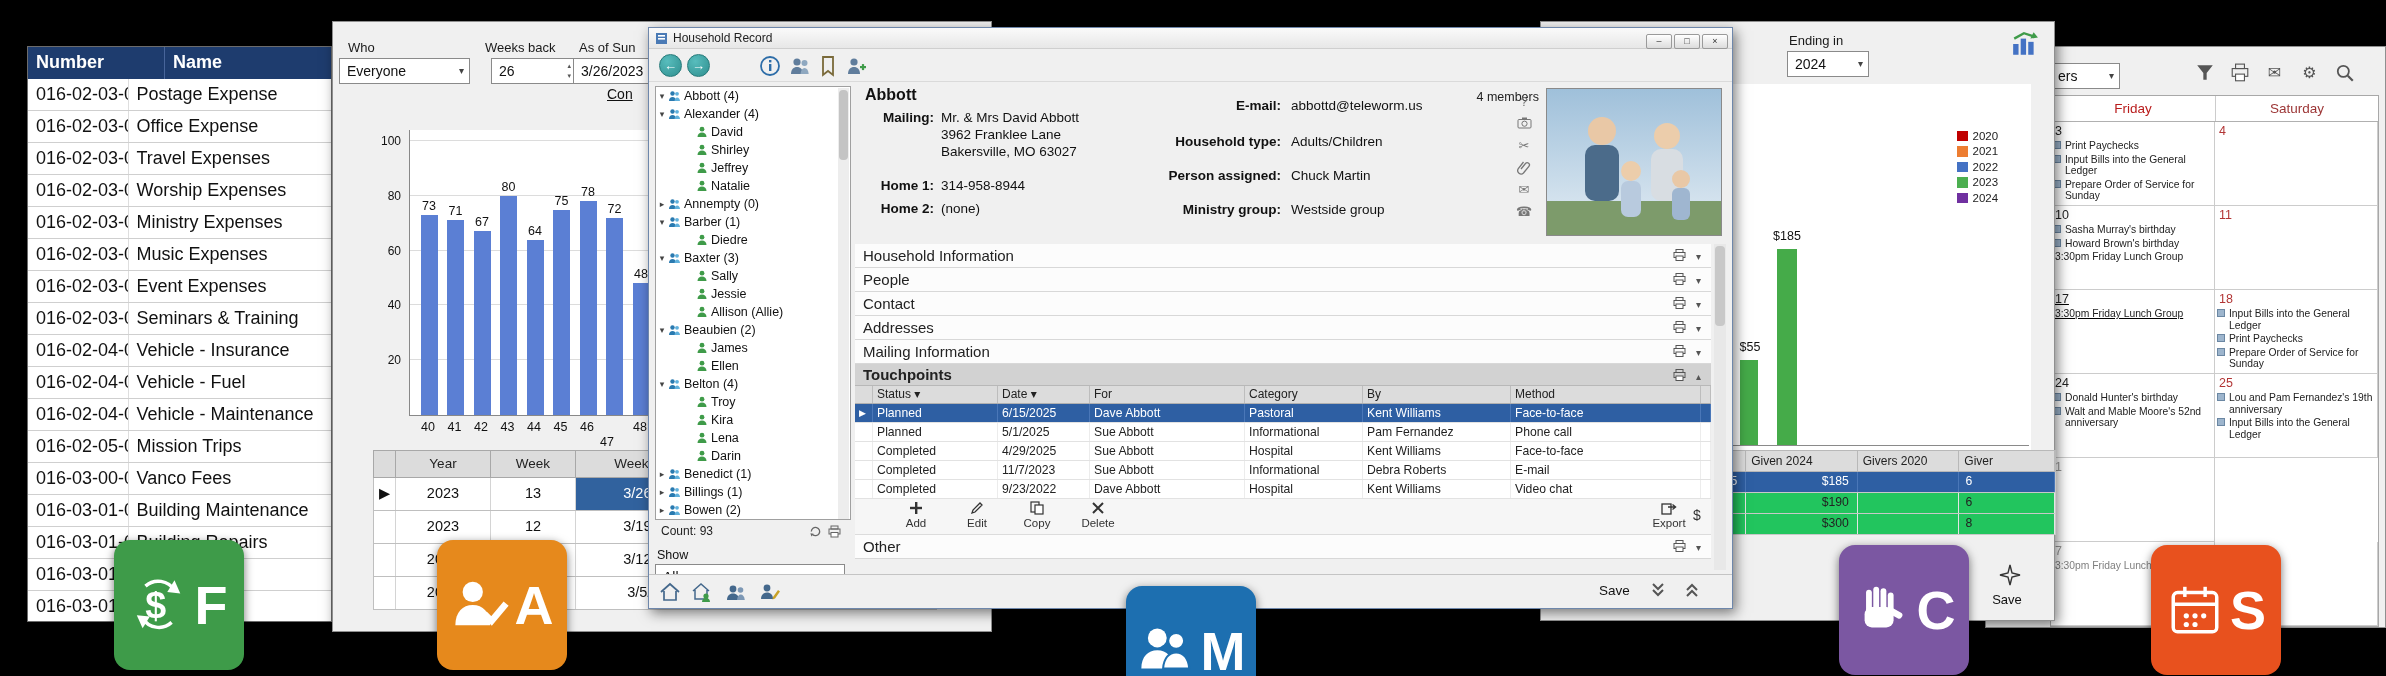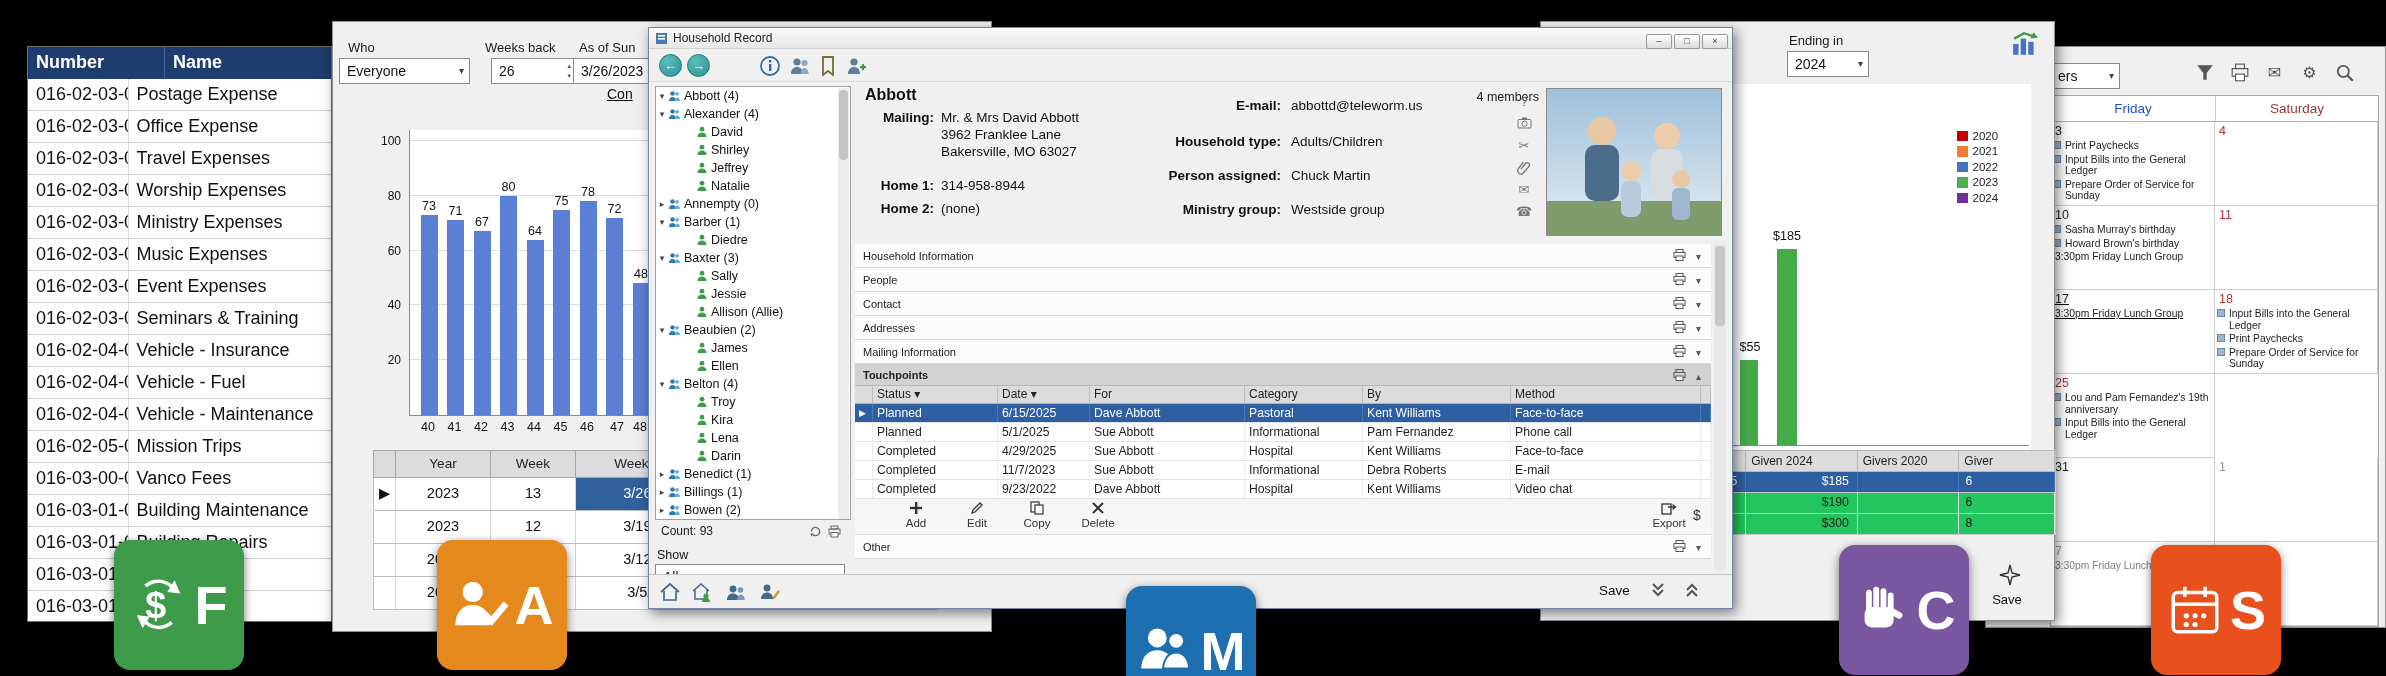--- a/index.html
+++ b/index.html
@@ -62,21 +62,21 @@
   .tree-label{font-size:12.5px;color:#111}
   .tree-person{padding-left:28px}
   #tree-scroll{position:absolute;right:1px;top:1px;width:11px;height:432px;background:#ededed}
   #tree-thumb{position:absolute;left:1px;top:2px;width:9px;height:70px;background:#c4c4c4;border-radius:4px}
   #hh-count{position:absolute;left:12px;top:496px;font-size:12px;color:#222}
   #hh-show-label{position:absolute;left:8px;top:520px;font-size:12.5px;color:#111}
   #hh-show{left:6px;top:536px;width:190px}
 
   #hh-sections{position:absolute;left:206px;top:216px;width:856px}
   .sec-row{position:relative;height:24px;background:#fcfcfc;border-bottom:1px solid #d8d8d8}
-  .sec-label{position:absolute;left:8px;top:0;font-size:11px;line-height:24px;color:#222}
+  .sec-label{position:absolute;left:8px;top:0;font-size:15px;line-height:24px;color:#222}
   .sec-icons{position:absolute;right:10px;top:0;height:24px;display:flex;align-items:center;gap:10px}
   .sec-chev{font-size:10px;color:#555}
   #tp-header{height:22px;background:#d2d2d2;border-bottom:1px solid #b8b8b8;position:relative}
   #tp-header .sec-label{font-weight:bold;line-height:22px}
   .tp-th{display:flex;height:18px;background:#dcdcdc;border-bottom:1px solid #b0b0b0}
   .tp-th div{font-size:12px;line-height:17px;padding-left:4px;border-right:1px solid #bdbdbd;color:#222;overflow:hidden;white-space:nowrap}
   .tp-tr{display:flex;height:19px;background:#fff;border-bottom:1px solid #e2e2e2}
   .tp-tr div{font-size:12.2px;line-height:18px;padding-left:4px;border-right:1px solid #ececec;color:#222;overflow:hidden;white-space:nowrap}
   .tp-sel{background:#2e5fa3}
   .tp-sel div{color:#fff;border-right-color:#4a77b8}
@@ -229,21 +229,21 @@
     <div class="cal-tb-icon" style="left:275px;font-size:16px;color:#555">✉</div>
     <div class="cal-tb-icon" style="left:310px;font-size:16px;color:#555">⚙</div>
     <div class="cal-tb-icon" style="left:345px">
       <svg width="20" height="20" viewBox="0 0 18 18">
           <circle cx="7.5" cy="7.5" r="5" fill="none" stroke="#555" stroke-width="1.6"></circle>
           <line x1="11.5" y1="11.5" x2="16" y2="16" stroke="#555" stroke-width="2"></line>
         </svg>
     </div>
     <div id="cal-grid">
       <div id="cal-dayrow">
-        <div class="day-h" style="width:165px;border-right:1px solid #ccc;color:#1d4ed8">Friday</div>
+        <div class="day-h" style="width:165px;border-right:1px solid #ccc;color:#b91c1c">Friday</div>
         <div class="day-h" style="flex:1;color:#9c3535">Saturday</div>
       </div>
       <div id="cal-weeks">
           <div class="cal-week">
             <div class="cal-cell" style="width: 165px;">
               <span class="cal-date date-fri">3</span>
               <div class="cal-ev"><span class="ev-ico"></span><span>Print Paychecks</span></div>
               <div class="cal-ev"><span class="ev-ico"></span><span>Input Bills into the General Ledger</span></div>
               <div class="cal-ev"><span class="ev-ico"></span><span>Prepare Order of Service for Sunday</span></div>
             </div>
@@ -268,30 +268,32 @@
               <div class="cal-ev noicon"><span>3:30pm Friday Lunch Group</span></div>
             </div>
             <div class="cal-cell" style="width: 164px;">
               <span class="cal-date date-sat">18</span>
               <div class="cal-ev"><span class="ev-ico"></span><span>Input Bills into the General Ledger</span></div>
               <div class="cal-ev"><span class="ev-ico"></span><span>Print Paychecks</span></div>
               <div class="cal-ev"><span class="ev-ico"></span><span>Prepare Order of Service for Sunday</span></div>
             </div>
           </div>
           <div class="cal-week">
+            <div class="cal-cell" style="width: 165px;">
+              <span class="cal-date date-fri">24</span>
+              <div class="cal-ev"><span class="ev-ico"></span><span>Donald Hunter's birthday</span></div>
+              <div class="cal-ev"><span class="ev-ico"></span><span>Walt and Mable Moore's 52nd anniversary</span></div>
+            </div>
             <div class="cal-cell" style="width: 164px;">
               <span class="cal-date date-sat">25</span>
               <div class="cal-ev"><span class="ev-ico"></span><span>Lou and Pam Fernandez's 19th anniversary</span></div>
               <div class="cal-ev"><span class="ev-ico"></span><span>Input Bills into the General Ledger</span></div>
             </div>
           </div>
           <div class="cal-week">
-            <div class="cal-cell" style="width: 165px;">
-              <span class="cal-date date-fri">31</span>
-            </div>
             <div class="cal-cell" style="width: 164px;">
               <span class="cal-date date-sat date-dim">1</span>
             </div>
           </div>
           <div class="cal-week">
             <div class="cal-cell" style="width: 165px;">
               <span class="cal-date date-fri date-dim">7</span>
               <div class="cal-ev noicon dim"><span>3:30pm Friday Lunch Group</span></div>
             </div>
             <div class="cal-cell" style="width: 164px;">
@@ -464,21 +466,21 @@
       <div class="y-label" style="left: 30px; top: 221.6px;">60</div>
       <div class="y-label" style="left: 30px; top: 166.8px;">80</div>
       <div class="y-label" style="left: 30px; top: 112px;">100</div>
       <div class="x-label" style="left: 80px;">40</div>
       <div class="x-label" style="left: 106.5px;">41</div>
       <div class="x-label" style="left: 133px;">42</div>
       <div class="x-label" style="left: 159.5px; text-align: center;">43</div>
       <div class="x-label" style="left: 186px;">44</div>
       <div class="x-label" style="left: 212.5px;">45</div>
       <div class="x-label" style="left: 239px;">46</div>
-      <div class="x-label" style="left: 269px;">47</div>
+      <div class="x-label" style="left: 259px; margin-top: 15px;">47</div>
       <div class="x-label" style="left: 292px;">48</div>
     </div>
 
   <div id="hh" class="window">
     <div id="hh-titlebar">
       <svg style="position:absolute;left:6px;top:4px" width="13" height="13" viewBox="0 0 13 13">
           <rect x="1" y="1" width="11" height="11" fill="#4a7ab5"></rect>
           <rect x="3" y="3" width="7" height="1.6" fill="#fff"></rect>
           <rect x="3" y="6" width="7" height="1.6" fill="#fff"></rect>
         </svg>

